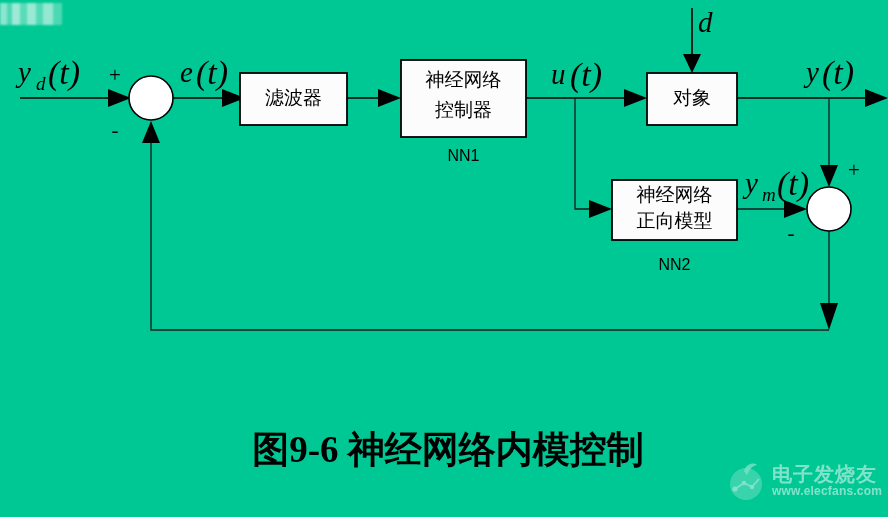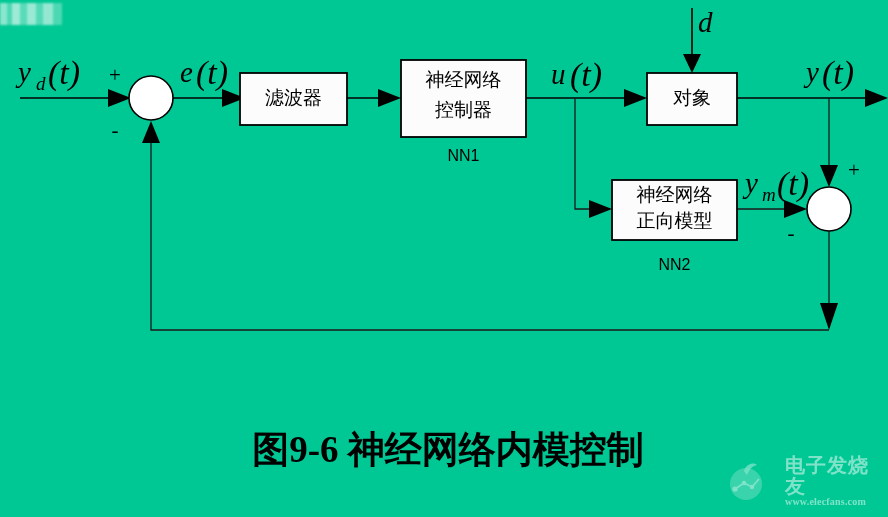--- a/index.html
+++ b/index.html
@@ -110,21 +110,21 @@
   }
   #watermark {
     position: absolute;
     left: 724px;
     top: 452px;
     width: 160px;
     height: 58px;
     opacity: 0.5;
     display: flex;
     align-items: center;
-    gap: 17px;
+    gap: 4px;
   }
   #wm-mark {
     position: relative;
     width: 44px;
     height: 44px;
     flex: 0 0 auto;
   }
   #wm-text {
     display: flex;
     flex-direction: column;
@@ -132,22 +132,22 @@
     line-height: 1.05;
   }
   #wm-cn {
     font-family: "Liberation Serif", serif;
     font-size: 20px;
     font-weight: bold;
     color: #ffffff;
     letter-spacing: 1px;
   }
   #wm-url {
-    font-family: Liberation Serif, serif;
-    font-size: 10px;
+    font-family: Liberation Sans, sans-serif;
+    font-size: 12px;
     font-weight: bold;
     color: #ffffff;
     letter-spacing: 0.2px;
   }
 </style>
 </head>
 <body>
 
 <div id="stage">
 

